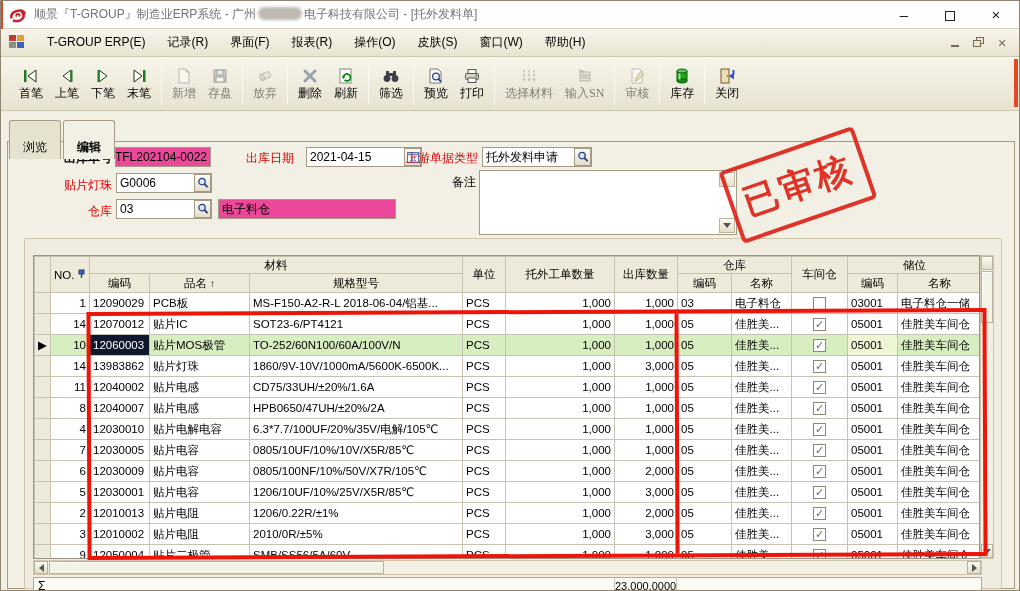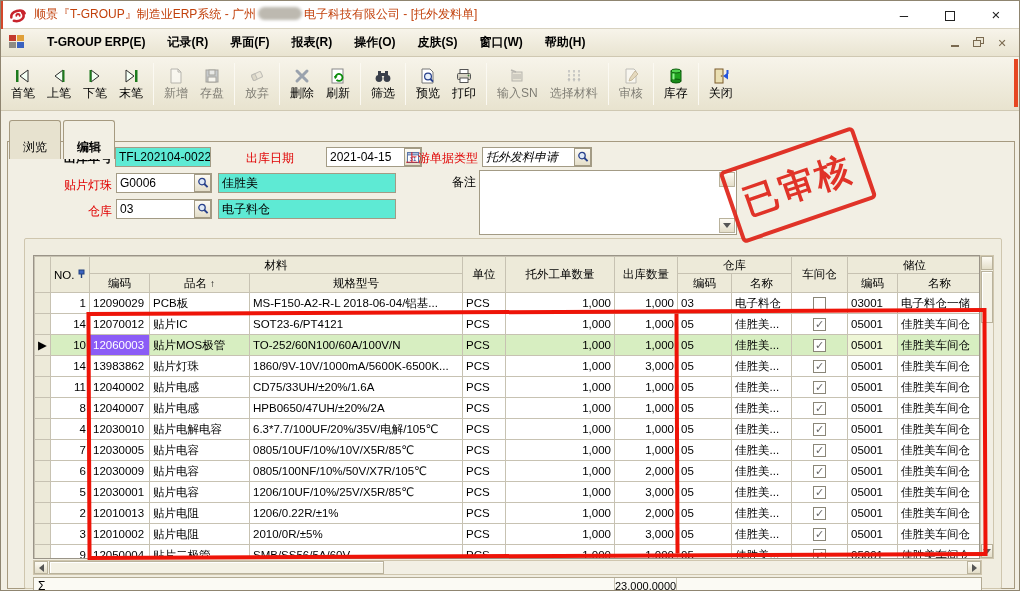--- a/index.html
+++ b/index.html
@@ -7,63 +7,63 @@
   #window {
     position:relative; width:1020px; height:591px;
     background:#f2efe4; border:1px solid #8f8570; overflow:hidden;
     font-family:"Liberation Sans","DejaVu Sans",sans-serif; font-size:12px; color:#000;
   }
   
   .titlebar { position:absolute; left:0; top:0; width:100%; height:28px; background:#fff;
     border-bottom:1px solid #d8d2c0; display:flex; align-items:center; }
   .titlebar .accent { position:absolute; left:0; top:0; width:2px; height:28px; background:#d3472b; }
   .app-logo { width:20px; height:20px; margin:0 6px 0 7px; }
-  .title-text { font-size:12px; color:#c2410c; white-space:nowrap; }
+  .title-text { font-size:12px; color:#737373; white-space:nowrap; }
   .censor { display:inline-block; width:44px; height:13px; background:#bdb9b0; border-radius:7px;
     filter:blur(1.5px); vertical-align:-2px; margin:0 2px; }
   .win-controls { margin-left:auto; display:flex; height:28px; }
   .win-btn { width:46px; text-align:center; line-height:27px; font-size:15px; color:#222; cursor:default; }
   .win-btn .maxbox { display:inline-block; width:10px; height:10px; border:1.5px solid #222; vertical-align:-1px; }
   
   .menubar { position:absolute; left:0; top:28px; width:100%; height:28px;
     background:linear-gradient(#f7f4ea,#e9e4d1); border-bottom:1px solid #cfc8b2;
     display:flex; align-items:center; }
   .menu-grid { width:17px; height:15px; position:relative; margin:0 10px 0 8px; }
   .menu-grid i { position:absolute; width:7px; height:6px; }
-  .menu-item { padding:0 11px; line-height:27px; white-space:nowrap;font-weight:bold; }
+  .menu-item { padding:0 11px; line-height:27px; white-space:nowrap; }
   .mdi-controls { margin-left:auto; display:flex; align-items:center; gap:9px; margin-right:10px; }
   .mdi { color:#7a6a50; width:14px; height:12px; position:relative; }
   .mdi-min::after { content:""; position:absolute; left:2px; bottom:2px; width:8px; height:2px; background:#7a6a50; }
   .mdi-restore i { position:absolute; border:1px solid #7a6a50; width:8px; height:7px; background:#ece7d6;}
   .mdi-restore i.b1 { left:4px; top:0; } .mdi-restore i.b2 { left:1px; top:3px; }
   .mdi-close { font-size:11px; line-height:12px; text-align:center; font-weight:bold; }
   
   .toolbar { position:absolute; left:0; top:56px; width:100%; height:54px;
     background:linear-gradient(#f7f4ea,#e8e3cf); border-bottom:1px solid #cfc8b2;
-    display:flex; align-items:center; padding-left:4px; }
+    display:flex; align-items:center; padding-left:12px;font-family:Liberation Serif, serif; }
   .tb-btn { display:flex; flex-direction:column; align-items:center; justify-content:center;
     min-width:34px; padding:2px 5px; height:48px; border:1px solid transparent; border-radius:2px; }
   .tb-ico { height:20px; display:flex; align-items:center; }
   .tb-label { font-size:12px; line-height:15px; white-space:nowrap; }
   .tb-btn.disabled { opacity:.48; }
   .tb-sep { width:1px; height:42px; background:#c3bba4; border-right:1px solid #fbf9f2; margin:0 4px; }
   .tb-accent { position:absolute; right:1px; top:58px; width:4px; height:48px; background:#e64722; }
   
   .tabbar { position:absolute; left:8px; top:119px; display:flex; z-index:3; }
   .tab { padding:19px 13px 2px; border:1px solid #a69a80; border-bottom:none;
     border-radius:3px 3px 0 0; background:#e7e2cf; margin-right:2px; line-height:15px; }
   .tab.active { background:#f2efe4; font-weight:bold; position:relative; top:0px; padding-bottom:4px; }
   
   .tabpanel { position:absolute; left:6px; top:140px; width:1008px; height:448px;
     border:1px solid #a69a80; background:#f2efe4; }
   .flabel { position:absolute; height:20px; line-height:20px; text-align:right; white-space:nowrap; }
   .flabel.req { color:#e00000; }
   .fld { position:absolute; height:20px; border:1px solid #a39b85; background:#fff;
     display:flex; align-items:center; padding:0 3px; font-size:12px; white-space:nowrap; overflow:hidden; }
-  .fld.ro { background:#5eead4; }
+  .fld.ro { background:#ec4899;justify-content:flex-end; }
   .fld .val { flex:1 1 auto; }
   .mini-btn { width:17px; height:18px; margin-right:-3px; margin-left:2px; flex:0 0 auto;
     background:linear-gradient(#fdfbf4,#e4dec9); border:1px solid #a39b85;
     display:flex; align-items:center; justify-content:center; }
   .remark-box { position:absolute; border:1px solid #a39b85; background:#fff; }
   .remark-scroll { position:absolute; right:1px; top:1px; bottom:1px; width:16px; display:flex;
     flex-direction:column; justify-content:space-between; }
   .sbtn { height:15px; background:linear-gradient(#fdfbf4,#e4dec9); border:1px solid #b9b29c;
     display:flex; align-items:center; justify-content:center; }
   .tri { width:0; height:0; }
@@ -78,21 +78,21 @@
     border:1px solid #9a9488; background:#fff; }
   table.grid { border-collapse:collapse; table-layout:fixed; width:947px; font-size:11.5px; }
   .grid th, .grid td { border:1px solid #c7c2b2; padding:0 3px; white-space:nowrap; overflow:hidden; height:20px; }
   .grid thead th { background:#edead9; font-weight:normal; text-align:center; }
   .grid thead tr.h1 th { height:17px; } .grid thead tr.h2 th { height:19px; }
   .grid td.selcol { background:#edead9; padding:0; text-align:center; }
   .grid tbody tr { height:21px; background:#fff; }
   .grid td.num { text-align:right; }
   .grid td.ctr { text-align:center; }
   .grid tr.sel td { background:#d7eec1; }
-  .grid tr.sel td.codefocus { background:#8b5cf6; color:#fff;margin-top:47px; }
+  .grid tr.sel td.codefocus { background:#0f172a; color:#fff;margin-top:47px; }
   .grid tr.sel td.locpale { background:#eef6d6; }
   .grid tr.sel td.selcol { background:#edead9; }
   .cbx { display:inline-block; width:13px; height:13px; border:1px solid #8a8678; background:#fff;
     line-height:11px; font-size:11px; color:#666; text-align:center; vertical-align:middle; }
   .sort-arrow { font-size:10px; }
   
   .vscroll { position:absolute; left:955px; top:16px; width:14px; height:304px; background:#f2efe4; border:1px solid #cfc6ae; }
   .hscroll { position:absolute; left:8px; top:321px; width:949px; height:15px; background:#f2efe4; border:1px solid #cfc6ae; }
   .scroll-btn { position:absolute; background:linear-gradient(#fdfbf4,#e4dec9); border:1px solid #b9b29c;
     display:flex; align-items:center; justify-content:center; }
@@ -272,38 +272,38 @@
             <rect x="5" y="11" width="8" height="4.5" fill="#fff" stroke="#555"></rect>
             <circle cx="13.5" cy="8.5" r="0.9" fill="#3c7a3c"></circle>
           </svg>
         </span>
         <span class="tb-label">打印</span>
       </div>
       <span class="tb-sep"></span>
       <div class="tb-btn disabled">
         <span class="tb-ico">
           <svg width="18" height="18" viewBox="0 0 18 18">
-            <rect x="4" y="5" width="10" height="9" fill="#ded9cb" stroke="#777"></rect>
-            <path d="M6 7 v5 M8 7 v5 M10 7 v5 M12 7 v5" stroke="#777" stroke-width="1"></path>
-            <path d="M3 3 l5 2" stroke="#777" stroke-width="1.6"></path>
-          </svg>
-        </span>
-        <span class="tb-label">输入SN</span>
-      </div>
-      <div class="tb-btn disabled">
-        <span class="tb-ico">
-          <svg width="18" height="18" viewBox="0 0 18 18">
             <path d="M4 3 v9 M9 3 v9 M14 3 v9" stroke="#8a8f99" stroke-width="1.6" stroke-dasharray="2.5 1.5"></path>
             <polygon points="2.5,12 5.5,12 4,15" fill="#8a8f99"></polygon>
             <polygon points="7.5,12 10.5,12 9,15" fill="#8a8f99"></polygon>
             <polygon points="12.5,12 15.5,12 14,15" fill="#8a8f99"></polygon>
           </svg>
         </span>
         <span class="tb-label">选择材料</span>
       </div>
+      <div class="tb-btn disabled">
+        <span class="tb-ico">
+          <svg width="18" height="18" viewBox="0 0 18 18">
+            <rect x="4" y="5" width="10" height="9" fill="#ded9cb" stroke="#777"></rect>
+            <path d="M6 7 v5 M8 7 v5 M10 7 v5 M12 7 v5" stroke="#777" stroke-width="1"></path>
+            <path d="M3 3 l5 2" stroke="#777" stroke-width="1.6"></path>
+          </svg>
+        </span>
+        <span class="tb-label">输入SN</span>
+      </div>
       <span class="tb-sep"></span>
       <div class="tb-btn disabled">
         <span class="tb-ico">
           <svg width="18" height="18" viewBox="0 0 18 18">
             <path d="M4 2 h8 l2 2 v12 h-10 z" fill="#fff" stroke="#888"></path>
             <path d="M13 4 l3 3 -6 6 -3 1 1 -3 z" fill="#d8c49a" stroke="#8a6f3c" stroke-width="0.8"></path>
           </svg>
         </span>
         <span class="tb-label">审核</span>
       </div>
@@ -340,55 +340,52 @@
     </div>
 
   <div class="tabpanel">
 
     <span class="flabel" style="left:14px;top:6px;width:90px;font-weight:bold;">出库单号</span>
     <div class="fld ro" style="left:107px;top:5px;width:96px;">
         <span class="val">TFL202104-0022</span>
       </div>
 
     <span class="flabel req" style="left:224px;top:6px;width:62px;">出库日期</span>
-    <div class="fld" style="left:298px;top:5px;width:96px;margin-left:20px;">
+    <div class="fld" style="left:298px;top:5px;width:116px;">
       <span class="val">2021-04-15</span>
       <span class="mini-btn">
         <svg width="12" height="12" viewBox="0 0 12 12">
           <rect x="0.5" y="1.5" width="11" height="10" fill="#fff" stroke="#5d77a8"></rect>
           <rect x="0.5" y="1.5" width="11" height="2.4" fill="#aebfdd" stroke="#5d77a8"></rect>
           <text x="6" y="10" font-size="6.2" text-anchor="middle" fill="#23408e" font-family="Liberation Sans,sans-serif">31</text>
         </svg>
       </span>
     </div>
 
     <span class="flabel req" style="left:388px;top:6px;width:82px;">上游单据类型</span>
-    <div class="fld" style="left:474px;top:5px;width:110px;font-style:italic;">
+    <div class="fld" style="left:474px;top:5px;width:110px;">
       <span class="val">托外发料申请</span>
       <span class="mini-btn">
         <svg width="12" height="12" viewBox="0 0 12 12">
           <circle cx="5" cy="4.6" r="3.2" fill="#dfe9f6" stroke="#27408b" stroke-width="1.3"></circle>
           <line x1="7.4" y1="7" x2="10.6" y2="10.2" stroke="#27408b" stroke-width="1.8"></line>
         </svg>
       </span>
     </div>
 
     <span class="flabel req" style="left:30px;top:33px;width:74px;">贴片灯珠</span>
     <div class="fld" style="left:108px;top:31px;width:96px;">
       <span class="val">G0006</span>
       <span class="mini-btn">
         <svg width="12" height="12" viewBox="0 0 12 12">
           <circle cx="5" cy="4.6" r="3.2" fill="#dfe9f6" stroke="#27408b" stroke-width="1.3"></circle>
           <line x1="7.4" y1="7" x2="10.6" y2="10.2" stroke="#27408b" stroke-width="1.8"></line>
         </svg>
       </span>
     </div>
-    <div class="fld ro" style="left:210px;top:31px;width:178px;">
-        <span class="val">佳胜美</span>
-      </div>
 
     <span class="flabel req" style="left:44px;top:59px;width:60px;">仓库</span>
     <div class="fld" style="left:108px;top:57px;width:96px;">
       <span class="val">03</span>
       <span class="mini-btn">
         <svg width="12" height="12" viewBox="0 0 12 12">
           <circle cx="5" cy="4.6" r="3.2" fill="#dfe9f6" stroke="#27408b" stroke-width="1.3"></circle>
           <line x1="7.4" y1="7" x2="10.6" y2="10.2" stroke="#27408b" stroke-width="1.8"></line>
         </svg>
       </span>

